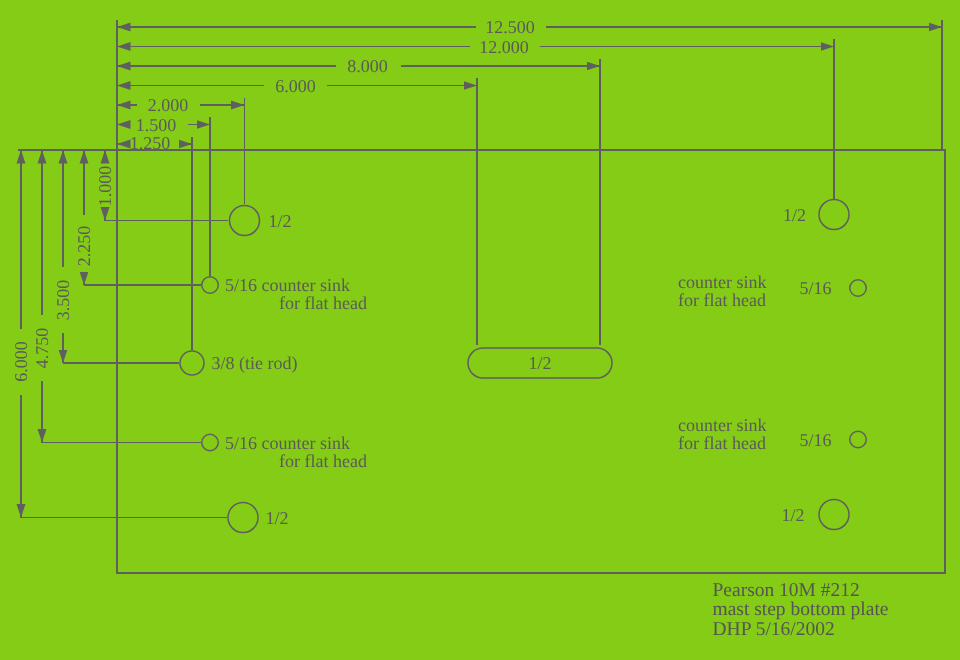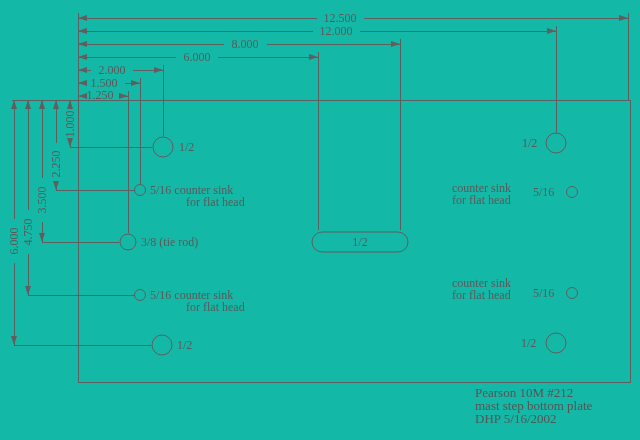--- a/index.html
+++ b/index.html
@@ -7,21 +7,21 @@
     padding: 0;
     background: #ffffff;
     width: 640px;
     height: 440px;
     overflow: hidden;
   }
   .canvas {
     position: relative;
     width: 640px;
     height: 440px;
-    background: #14b8a6;
+    background: #84cc16;
   }
   svg { display: block; }
   .ln {
     stroke: #5f5f5f;
     stroke-width: 1;
     fill: none;
     shape-rendering: crispEdges;
   }
   .shape {
     stroke: #5f5f5f;

